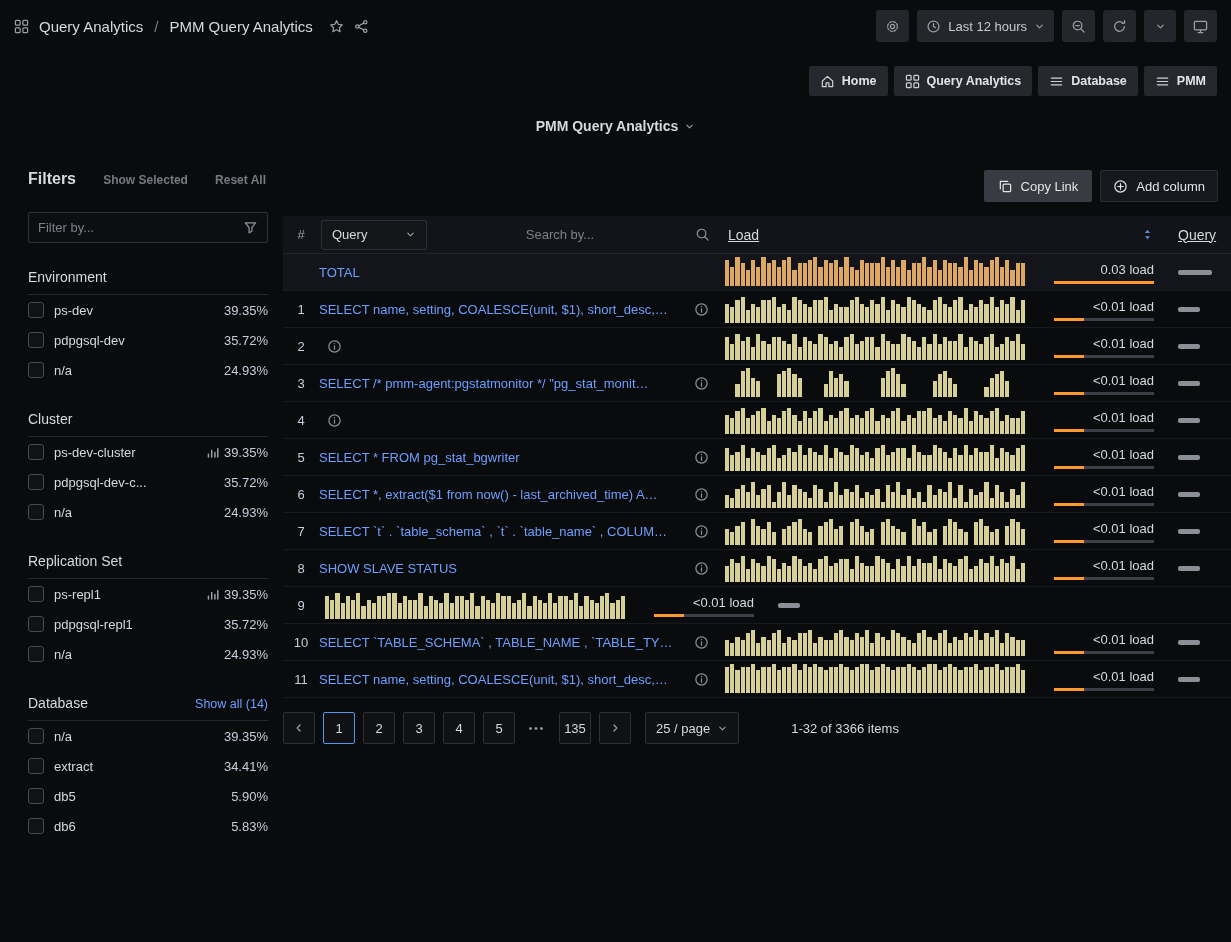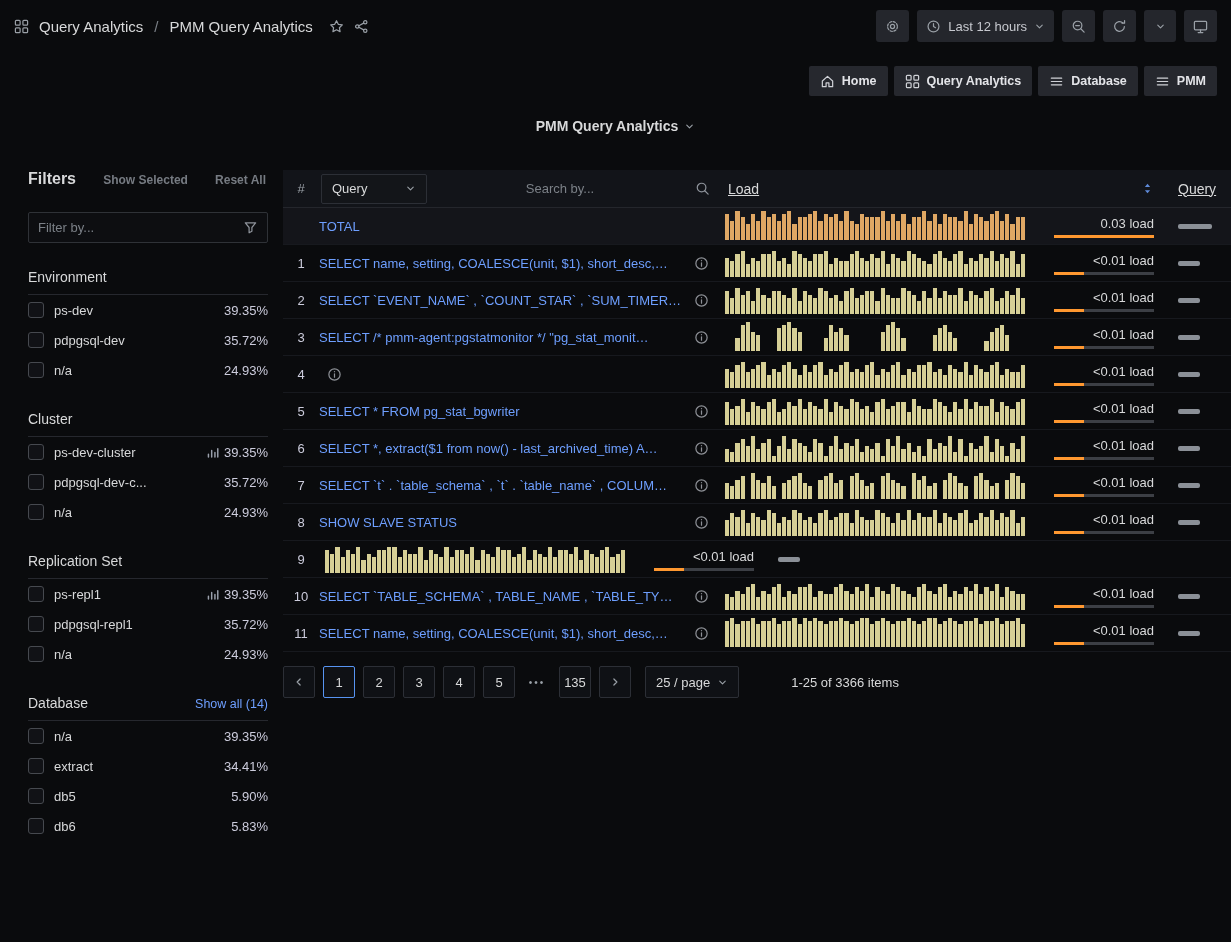--- a/index.html
+++ b/index.html
@@ -387,20 +387,40 @@
               <span class="fitem-label">db6</span>
               <span class="fitem-right">
                 <span class="fitem-value">5.83%</span>
               </span>
             </div>
           </div>
         </div>
     </div>
 
     <div class="main">
+      <div class="toolbar">
+        <div class="btn-copy">
+          <span>
+              <svg width="15" height="15" viewBox="0 0 16 16" fill="none" stroke="currentColor" stroke-width="1.3" stroke-linecap="round" stroke-linejoin="round">
+                <rect x="5.5" y="5.5" width="8" height="8" rx="1"></rect>
+                <path d="M2.5 10.5v-8h8"></path>
+              </svg>
+            </span>
+          <span>Copy Link</span>
+        </div>
+        <div class="btn-add">
+          <span>
+              <svg width="15" height="15" viewBox="0 0 16 16" fill="none" stroke="currentColor" stroke-width="1.3" stroke-linecap="round" stroke-linejoin="round">
+                <circle cx="8" cy="8" r="6"></circle>
+                <path d="M8 5v6M5 8h6"></path>
+              </svg>
+            </span>
+          <span>Add column</span>
+        </div>
+      </div>
 
       <div class="table">
         <div class="thead">
           <div class="col-num">#</div>
           <div class="col-query">
             <div class="query-select">
               <span>Query</span>
               <span class="caret">
                   <svg width="11" height="11" viewBox="0 0 16 16" fill="none" stroke="currentColor" stroke-width="1.6" stroke-linecap="round" stroke-linejoin="round">
                     <path d="M4 6l4 4 4-4"></path>
@@ -588,21 +608,20 @@
                   </div>
                 </div>
               </div>
               <div class="cell-extra">
                 <div class="extra-bar" style="width: 22px;"></div>
               </div>
             </div>
             <div class="row">
               <div class="cell-num">2</div>
               <div class="cell-query">
-                <span class="qlink">SELECT `EVENT_NAME` , `COUNT_STAR` , `SUM_TIMER…</span>
                 <span class="info">
                   <svg width="15" height="15" viewBox="0 0 16 16" fill="none" stroke="currentColor" stroke-width="1.3" stroke-linecap="round" stroke-linejoin="round">
                     <circle cx="8" cy="8" r="6"></circle>
                     <path d="M8 7.3v3.5"></path>
                     <circle cx="8" cy="5" r=".7" fill="currentColor" stroke="none"></circle>
                   </svg>
                 </span>
               </div>
               <div class="cell-load">
                 <div class="spark">
@@ -1449,17 +1468,17 @@
             </span>
         </div>
         <div class="psize">
           <span>25 / page</span>
           <span class="caret">
               <svg width="11" height="11" viewBox="0 0 16 16" fill="none" stroke="currentColor" stroke-width="1.6" stroke-linecap="round" stroke-linejoin="round">
                 <path d="M4 6l4 4 4-4"></path>
               </svg>
             </span>
         </div>
-        <div class="psummary">1-25 of 3366 items</div>
+        <div class="psummary">1-32 of 3366 items</div>
       </div>
     </div>
   </div>
 </div>
 
 </body></html>

